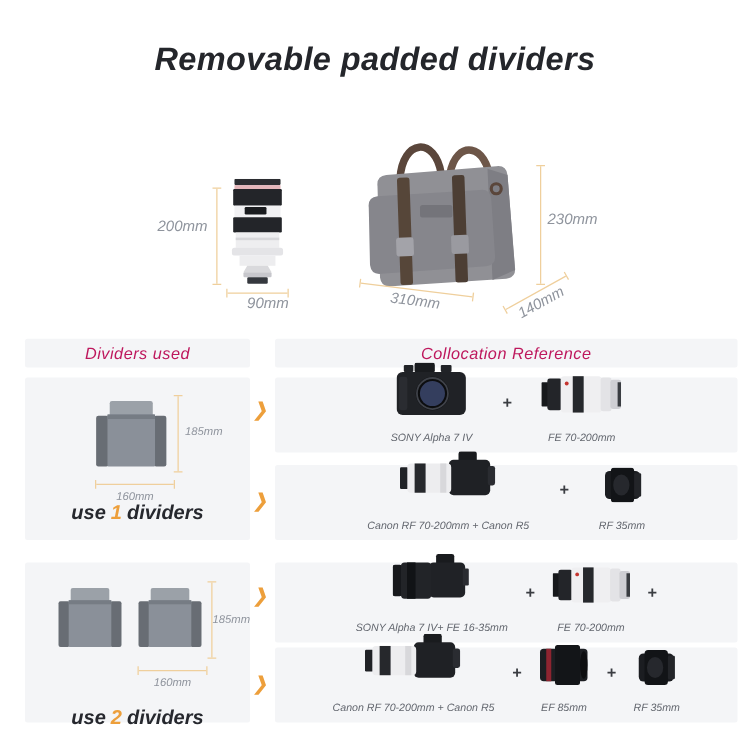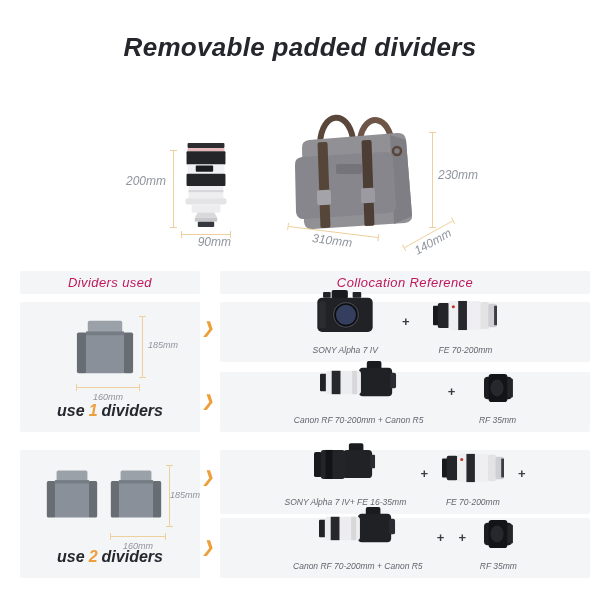--- a/index.html
+++ b/index.html
@@ -221,21 +221,21 @@
     <svg class="abs" style="left:26px;top:14px;width:52px;height:60px">
         <use href="#sym-divider"></use>
       </svg>
     <svg class="abs" style="left:90px;top:14px;width:52px;height:60px">
         <use href="#sym-divider"></use>
       </svg>
     <div class="dim-v" style="left:146px;top:15px;height:62px"></div>
     <div class="dim-label-sm" style="left:150px;top:40px">185mm</div>
     <div class="dim-h" style="left:90px;top:83px;width:56px"></div>
     <div class="dim-label-sm" style="left:86px;top:91px;width:64px;text-align:center">160mm</div>
-    <div class="usage" style="top:98px"><span>use</span><span class="num">2</span><span>dividers</span></div>
+    <div class="usage" style="top:116px"><span>use</span><span class="num">2</span><span>dividers</span></div>
   </div>
 
   <div class="chev" style="left:201px;top:469px">❯</div>
   <div class="chev" style="left:201px;top:539px">❯</div>
 
   <div class="card" style="left:220px;top:450px;width:370px;height:64px">
     <div class="colo-row g3">
       <div class="colo-item">
         <svg style="width:62px;height:41px">
             <use href="#sym-sony1635"></use>
@@ -255,20 +255,26 @@
 
   <div class="card" style="left:220px;top:518px;width:370px;height:60px">
     <div class="colo-row g3">
       <div class="colo-item">
         <svg style="width:78px;height:41px">
             <use href="#sym-r5-white"></use>
           </svg>
         <div class="colo-label">Canon RF 70-200mm + Canon R5</div>
       </div>
       <div class="plus">+</div>
+      <div class="colo-item">
+        <svg style="width:40px;height:32px">
+            <use href="#sym-ef85"></use>
+          </svg>
+        <div class="colo-label">EF 85mm</div>
+      </div>
       <div class="plus">+</div>
       <div class="colo-item">
         <svg style="width:34px;height:28px">
             <use href="#sym-rf35"></use>
           </svg>
         <div class="colo-label">RF 35mm</div>
       </div>
     </div>
   </div>
 

